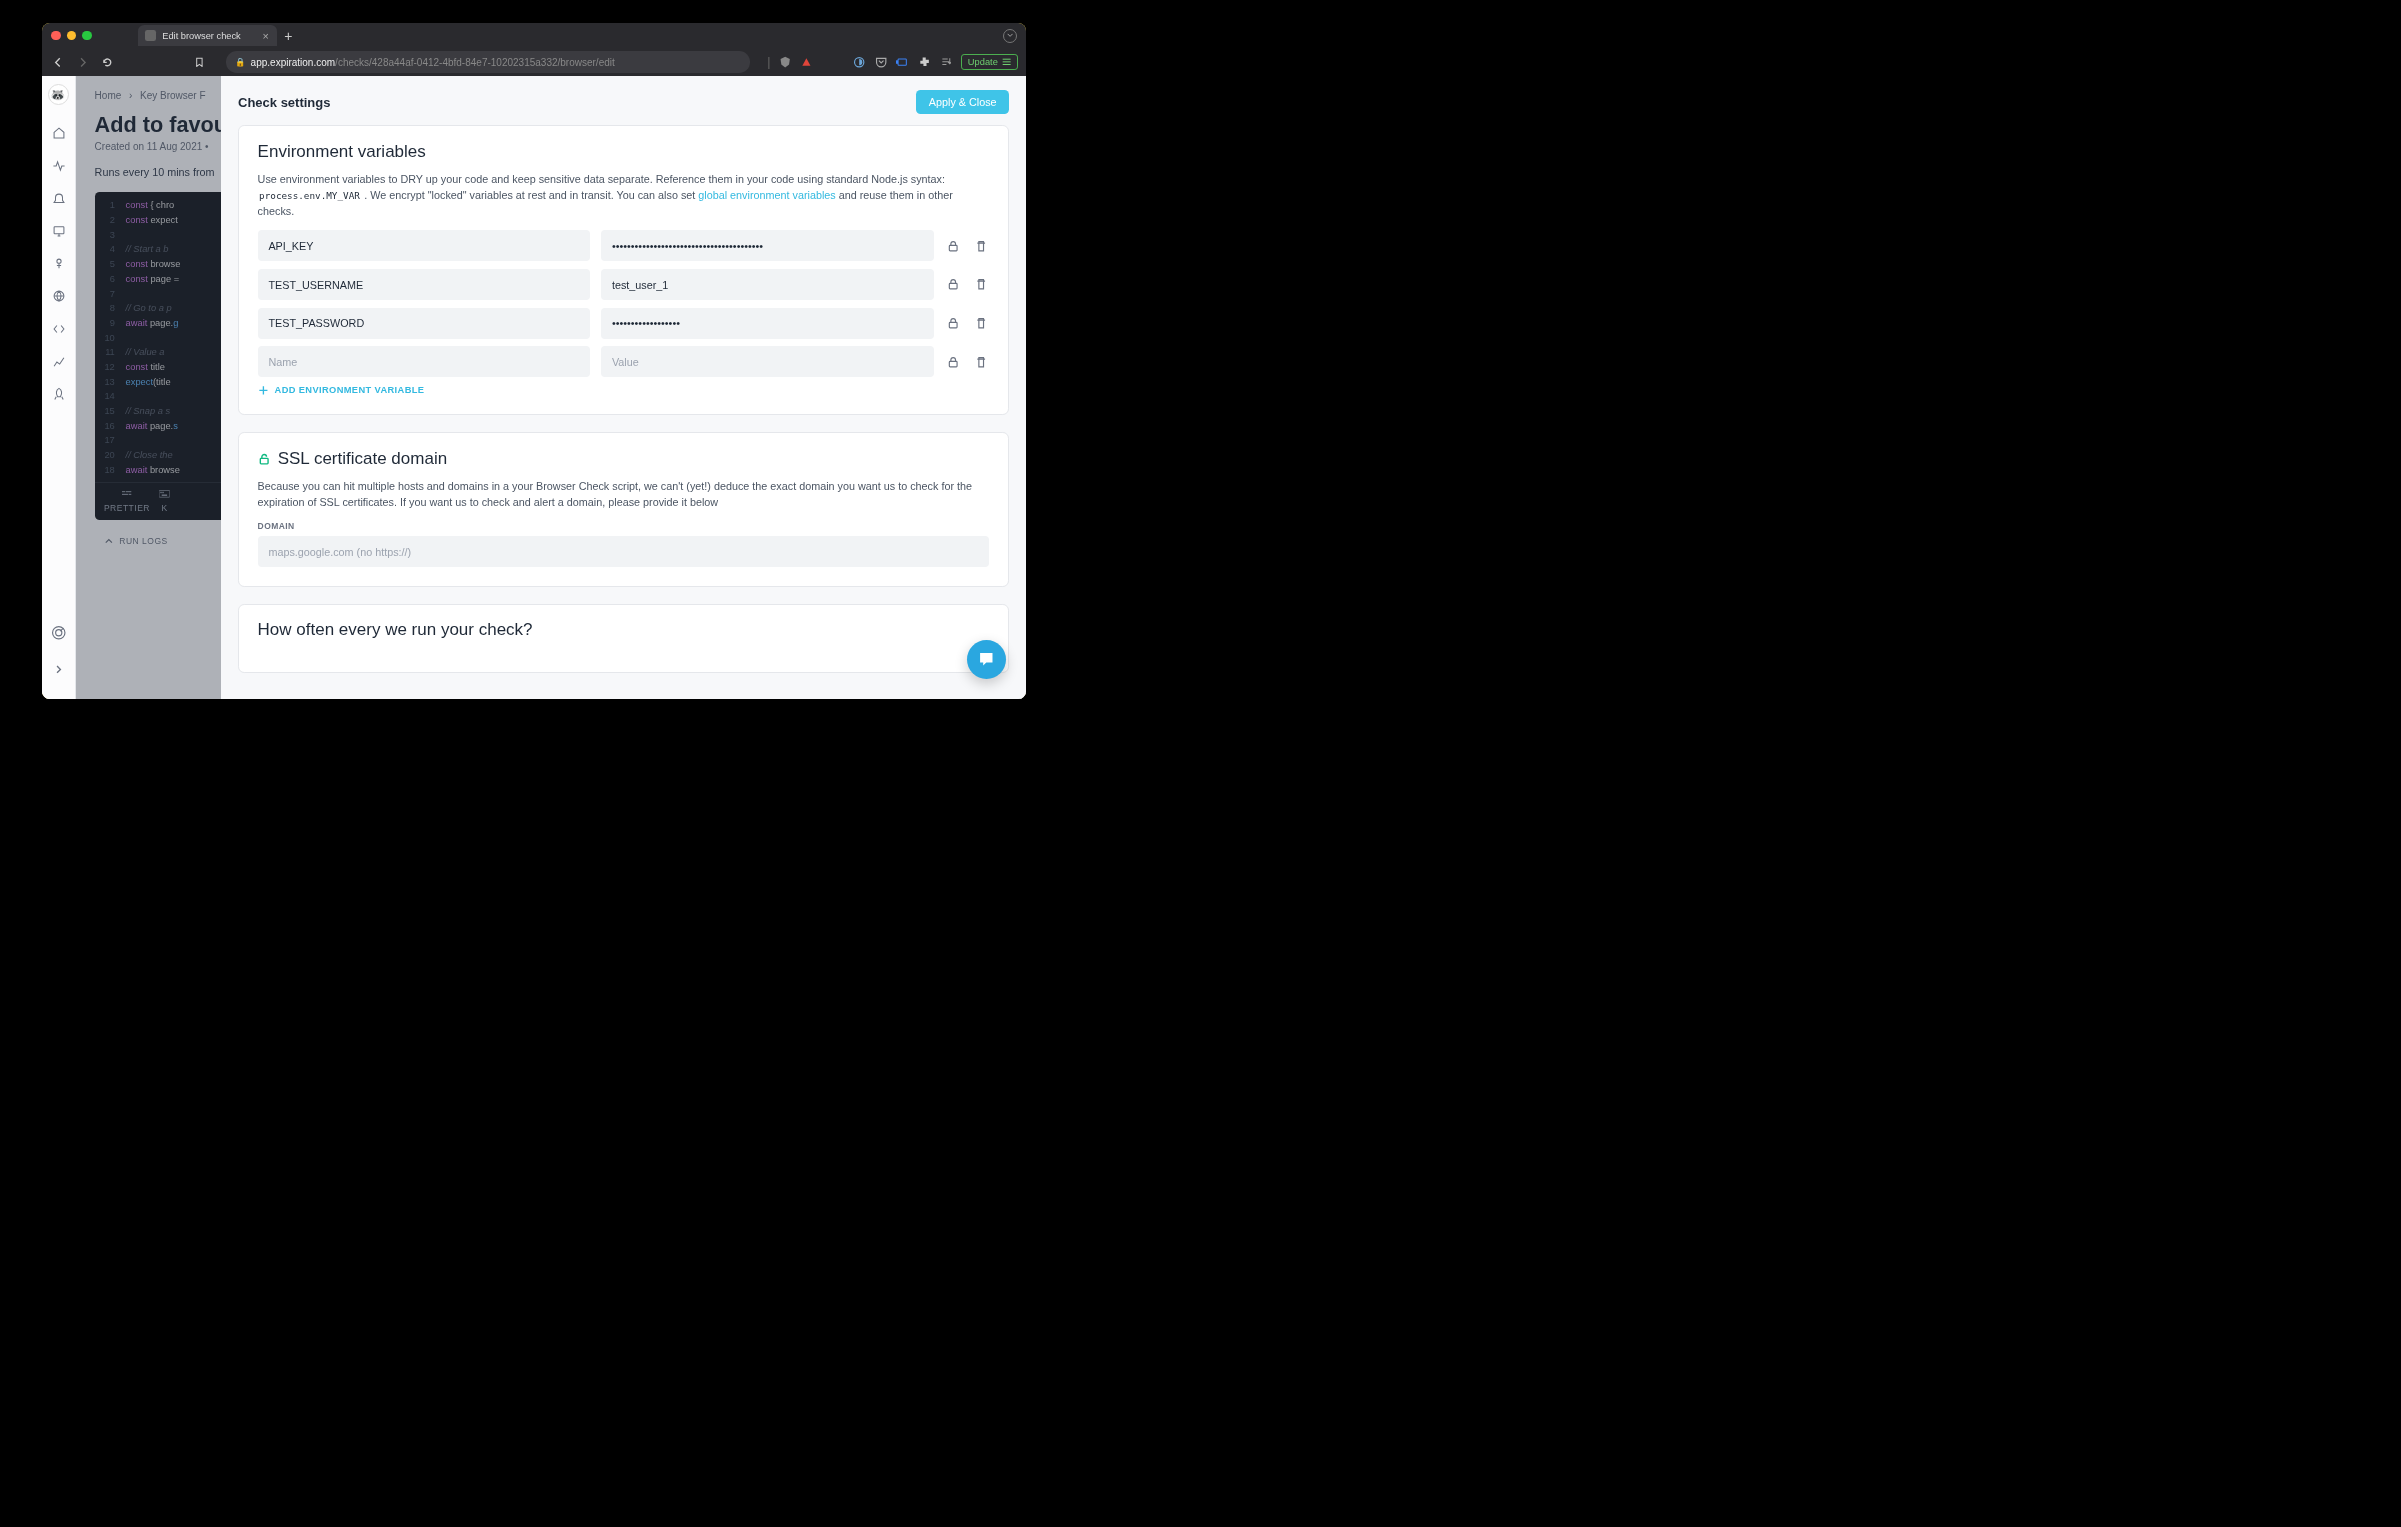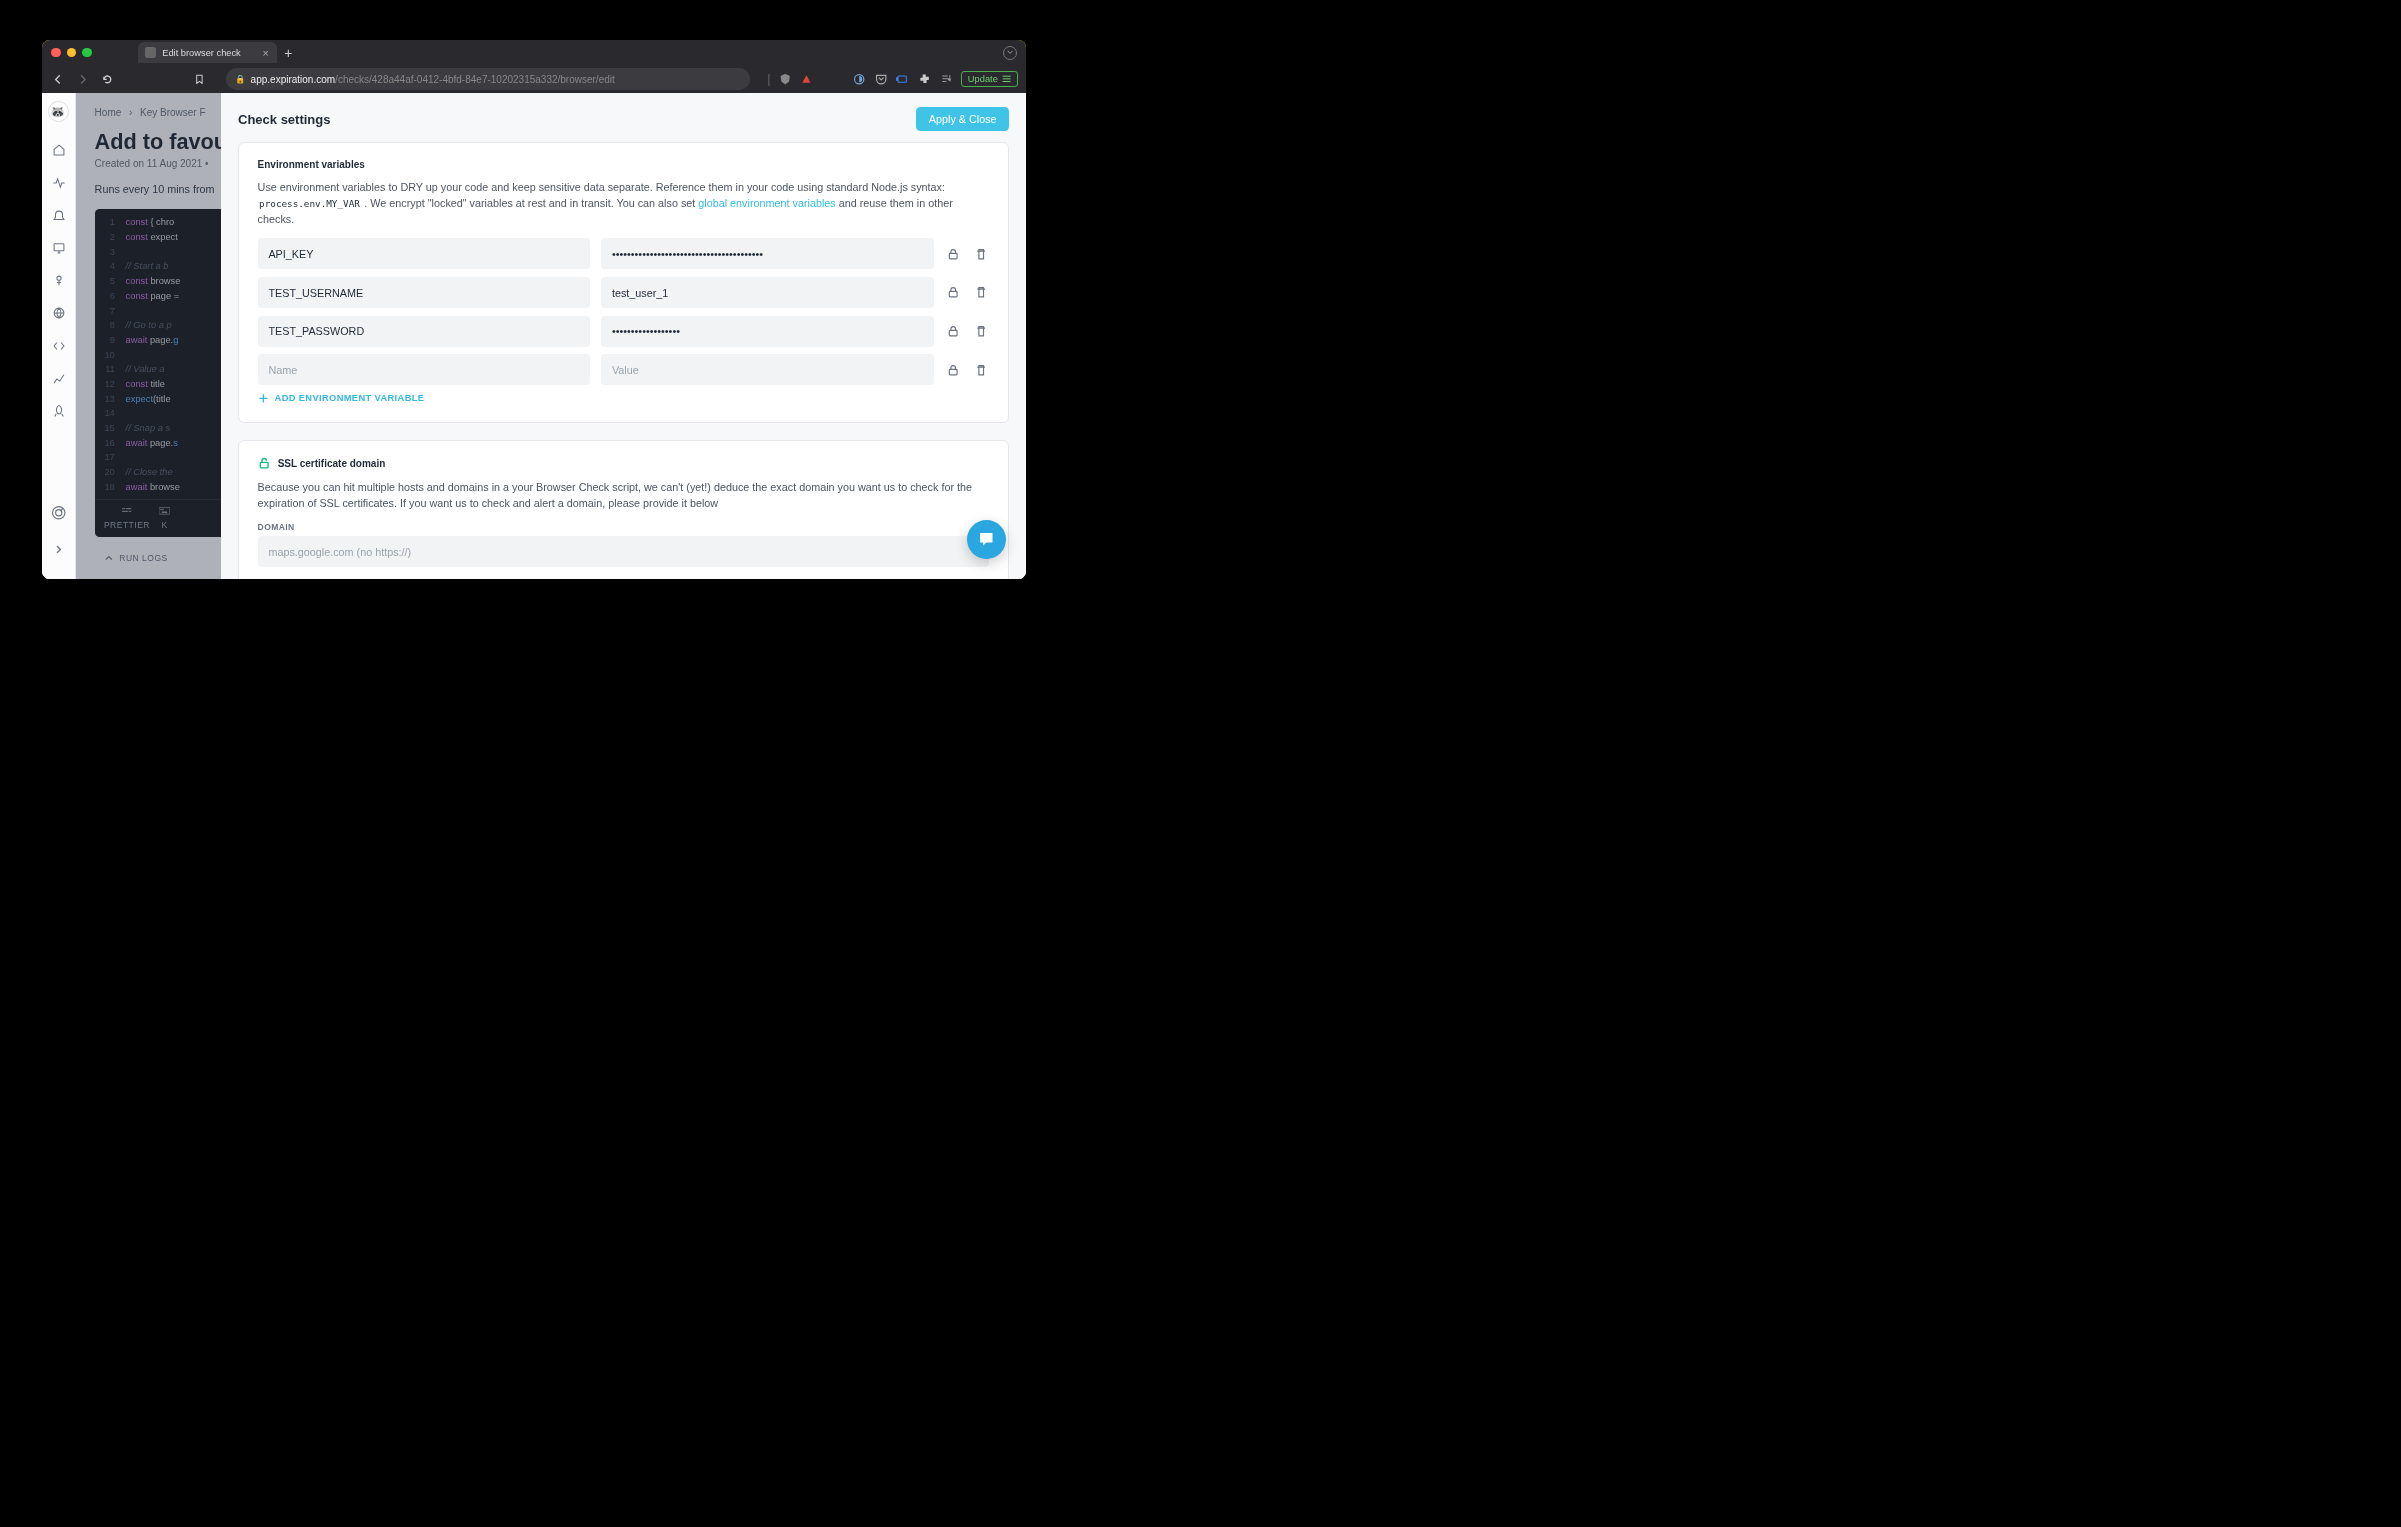--- a/index.html
+++ b/index.html
@@ -1,17 +1,17 @@
 <!DOCTYPE html>
 <html style="font-size:12.4px"><head>
 <meta charset="utf-8">
 <style>
 * { margin: 0; padding: 0; box-sizing: border-box; font-family: -apple-system, BlinkMacSystemFont, "Segoe UI", Helvetica, Arial, sans-serif; }
 body { background: #000; width: 1069px; height: 680px; overflow: hidden; }
-.browser-window { position: absolute; left: 42px; top: 23px; width: 984px; height: 539px; background: #fde047; border-radius: 7.7px; overflow: hidden; box-shadow: 0 15.5px 46px rgba(0,0,0,.5); margin-top: 17px; }
+.browser-window { position: absolute; left: 42px; top: 23px; width: 984px; height: 676px; background: #fde047; border-radius: 7.7px; overflow: hidden; box-shadow: 0 15.5px 46px rgba(0,0,0,.5); }
 .title-bar { height: 25px; display: flex; align-items: center; padding: 0 9.3px; background: #2a2a2e; }
 .traffic-lights { display: flex; gap: 6.2px; }
 .traffic-light { width: 9.3px; height: 9.3px; border-radius: 50%; }
 .tl-red { background: #ff5f57; }
 .tl-yellow { background: #febc2e; }
 .tl-green { background: #28c840; }
 .tab-strip { display: flex; align-items: center; margin-left: 46px; }
 .tab { height: 21.7px; background: #3b3b40; border-radius: 6.2px 6.2px 0 0; display: flex; align-items: center; padding: 0 7.7px; gap: 6.2px; color: #ddd; font-size: 9.3px; min-width: 139px; }
 .tab .favicon { width: 10.8px; height: 10.8px; background: #666; border-radius: 2.3px; }
 .tab-close { margin-left: auto; color: #aaa; font-size: 10.8px; cursor: pointer; }
@@ -47,21 +47,21 @@
 .editor-footer { display:flex; gap:9.3px; padding: 7.7px 9.3px; border-top:0.8px solid #2a2e36; margin-top:4.6px; }
 .footer-btn { display:flex; align-items:center; gap:4.6px; font-size:8.5px; color:#9ca3af; letter-spacing:.06em;flex-direction:column; }
 .run-logs { margin-top: 7.7px; padding: 7.7px 10.8px; font-size: 8.5px; color:#6b7280; letter-spacing:.06em; display:flex; align-items:center; gap:6.2px; cursor:pointer; }
 .overlay { position:absolute; left:34px; top:0; right:0; bottom:0; background: rgba(31,41,55,.35); }
 .panel { position:absolute; right:0; top:0; bottom:0; width: 805px; background:#f7f8fa; display:flex; flex-direction:column; }
 .panel-header { display:flex; align-items:center; justify-content:space-between; padding: 14px 17px 6.2px 17px; }
 .panel-header h2 { font-size: 13px; font-weight:600; color:#1f2937; }
 .apply-btn { background:#3fc4e8; color:#fff; border:none; padding: 6.2px 12.4px; border-radius:4.6px; font-size:10.8px; font-weight:500; cursor:pointer; }
 .panel-body { padding: 4.6px 17px 0 17px; overflow:auto; }
 .card { background:#fff; border:0.8px solid #e5e7eb; border-radius:6.2px; padding: 15.5px 18.6px 18.6px 18.6px; margin-bottom: 17px; }
-.card h3 { font-size: 10px; font-weight:700; color:#1f2937; margin-bottom: 9.3px; display:flex; align-items:center; gap:7.7px;text-align:center;}
+.card h3 { font-size: 17px; font-weight:400; color:#1f2937; margin-bottom: 9.3px; display:flex; align-items:center; gap:7.7px;text-align:center;}
 .card p.desc { font-size: 10.8px; color:#4b5563; line-height:1.5; }
 .card code.inline { font-family: Menlo, monospace; font-size: 9.3px; background:#fff; padding:0.8px 1.5px; color:#1f2937; }
 .card a.link { color:#33b9e0; text-decoration:none; }
 .env-table { margin-top: 10.8px; }
 .env-row { display:flex; gap:10.8px; align-items:center; margin-bottom: 7.7px; }
 .env-input { flex:1; height:31px; background:#f1f3f5; border:none; border-radius:3.9px; padding:0 10.8px; font-size:10.8px; color:#1f2937; }
 .env-input::placeholder { color:#9ca3af; }
 .row-icon { width:17px; height:17px; color:#6b7280; display:flex; align-items:center; justify-content:center; cursor:pointer; }
 .add-var { display:flex; align-items:center; gap:6.2px; color:#33b9e0; font-size:9.3px; font-weight:600; letter-spacing:.04em; margin-top:3.1px; cursor:pointer; }
 .lock-green { color:#10b981; }

